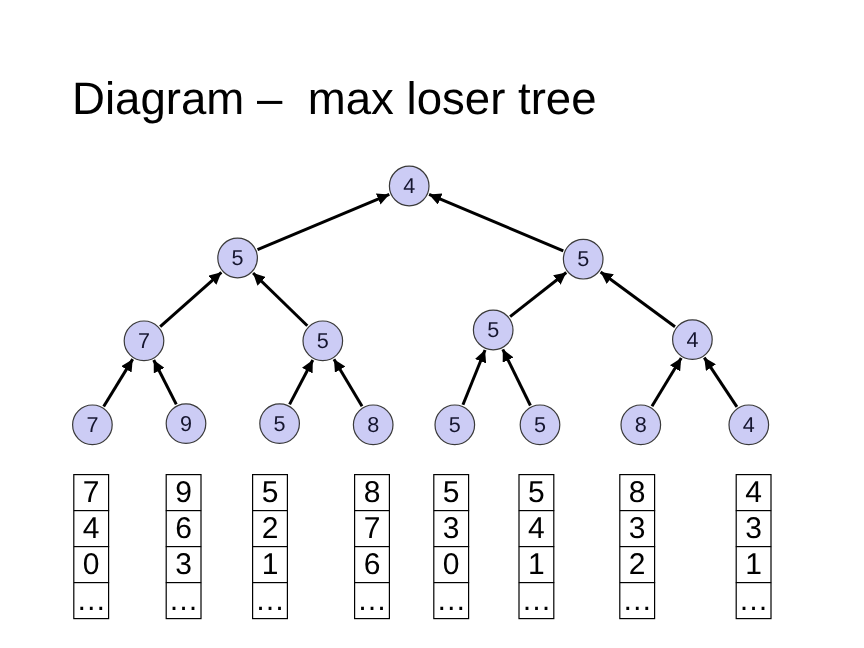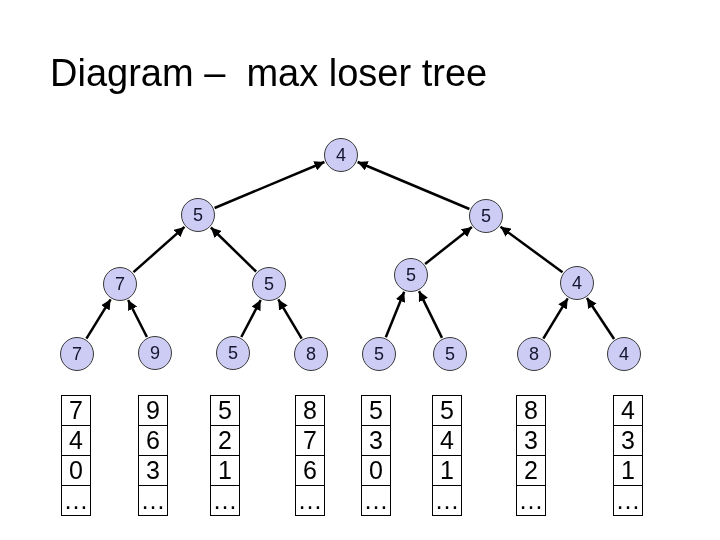--- a/index.html
+++ b/index.html
@@ -17,21 +17,21 @@
   .slide {
     position: absolute;
     left: 0; top: 0;
     width: 720px; height: 540px;
     background: var(--background, #ffffff);
   }
   .title {
     position: absolute;
     left: 44px;
     top: 46px;
-    margin: 6px;
+    margin: 16px;
     font-size: 38px;
     font-weight: 400;
     color: var(--text, #000000);
     white-space: pre;
     line-height: 1.15;
   }
   .edges {
     position: absolute;
     left: 0; top: 0;
     width: 720px; height: 540px;

